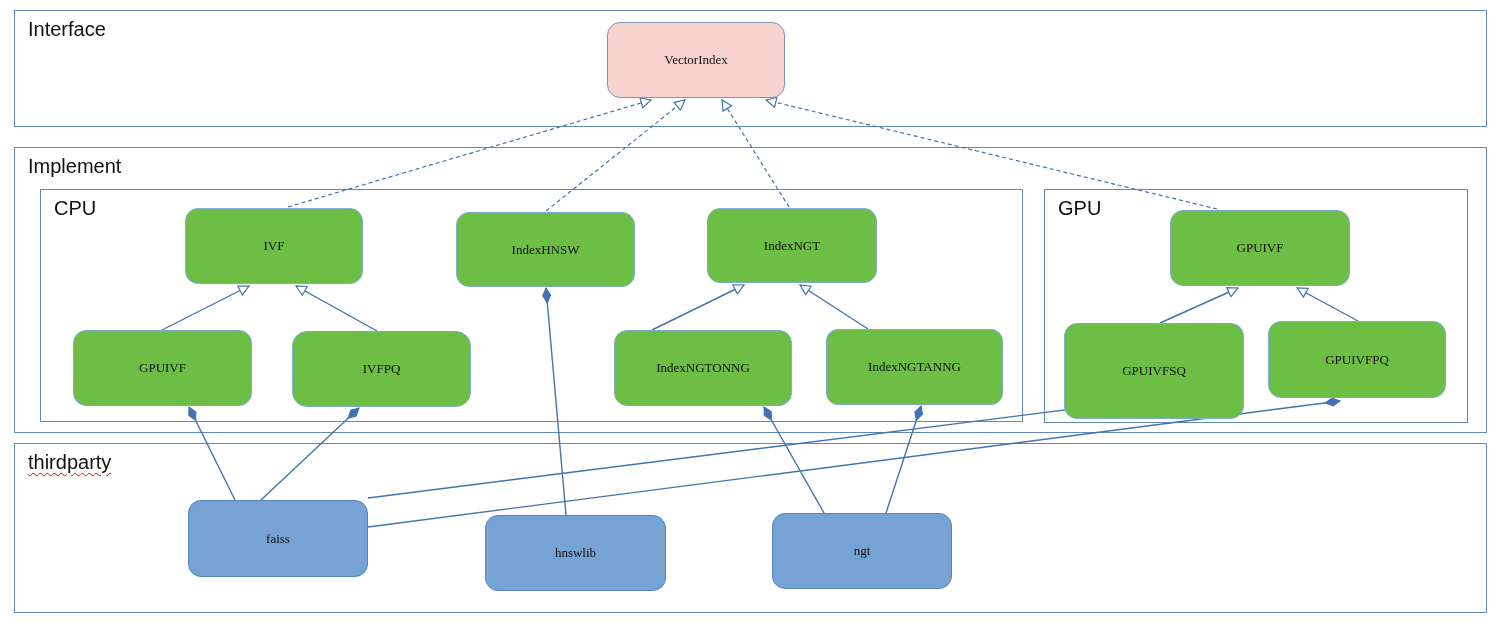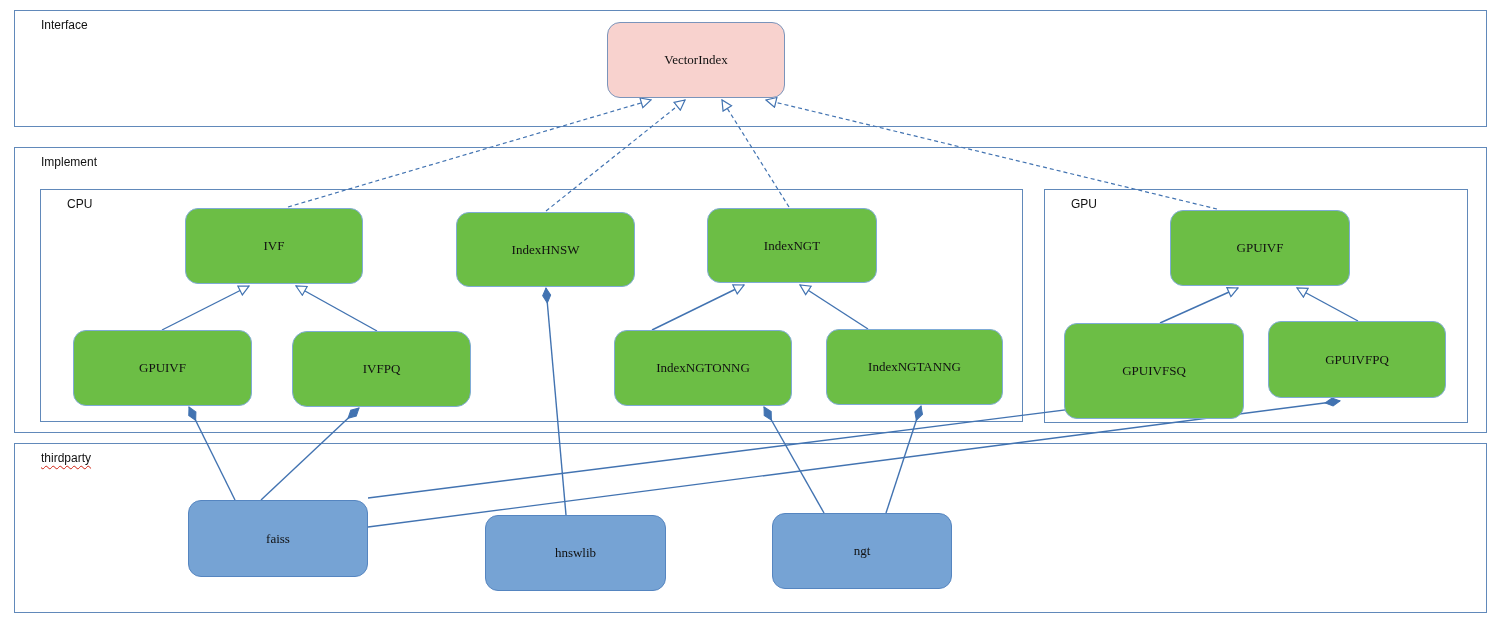--- a/index.html
+++ b/index.html
@@ -13,22 +13,22 @@
   
   .frame{
     position:absolute;
     border:1.5px solid var(--frame);
     background:transparent;
     box-sizing:border-box;
     z-index:1;
   }
   .frame-label{
     position:absolute;
-    left:26px;top:7px;
-    font-size:12px;
+    left:13px;top:7px;
+    font-size:20px;
     color:var(--text);
   }
   #sec-interface{left:14px;top:10px;width:1473px;height:117px;}
   #sec-implement{left:14px;top:147px;width:1473px;height:286px;}
   #sec-cpu{left:40px;top:189px;width:983px;height:233px;}
   #sec-gpu{left:1044px;top:189px;width:424px;height:234px;}
   #sec-thirdparty{left:14px;top:443px;width:1473px;height:170px;}
   #sec-thirdparty .frame-label{
     text-decoration-line:underline;
     text-decoration-style:wavy;
@@ -132,21 +132,21 @@
       </div>
       <div class="node impl" style="left: 73px; top: 330px; width: 179px; height: 76px;">
         <span>GPUIVF</span>
       </div>
       <div class="node impl" style="left: 292px; top: 331px; width: 179px; height: 76px; border-radius: 15px;">
         <span>IVFPQ</span>
       </div>
       <div class="node impl" style="left: 614px; top: 330px; width: 178px; height: 76px;">
         <span>IndexNGTONNG</span>
       </div>
-      <div class="node impl" style="left: 826px; top: 329px; width: 177px; height: 76px;">
+      <div class="node impl" style="left: 826px; top: 329px; width: 177px; height: 76px; border-radius: 12px;">
         <span>IndexNGTANNG</span>
       </div>
       <div class="node impl" style="left: 1064px; top: 323px; width: 180px; height: 96px;">
         <span>GPUIVFSQ</span>
       </div>
       <div class="node impl" style="left: 1268px; top: 321px; width: 178px; height: 77px;">
         <span>GPUIVFPQ</span>
       </div>
       <div class="node third" style="left: 188px; top: 500px; width: 180px; height: 77px;">
         <span>faiss</span>

